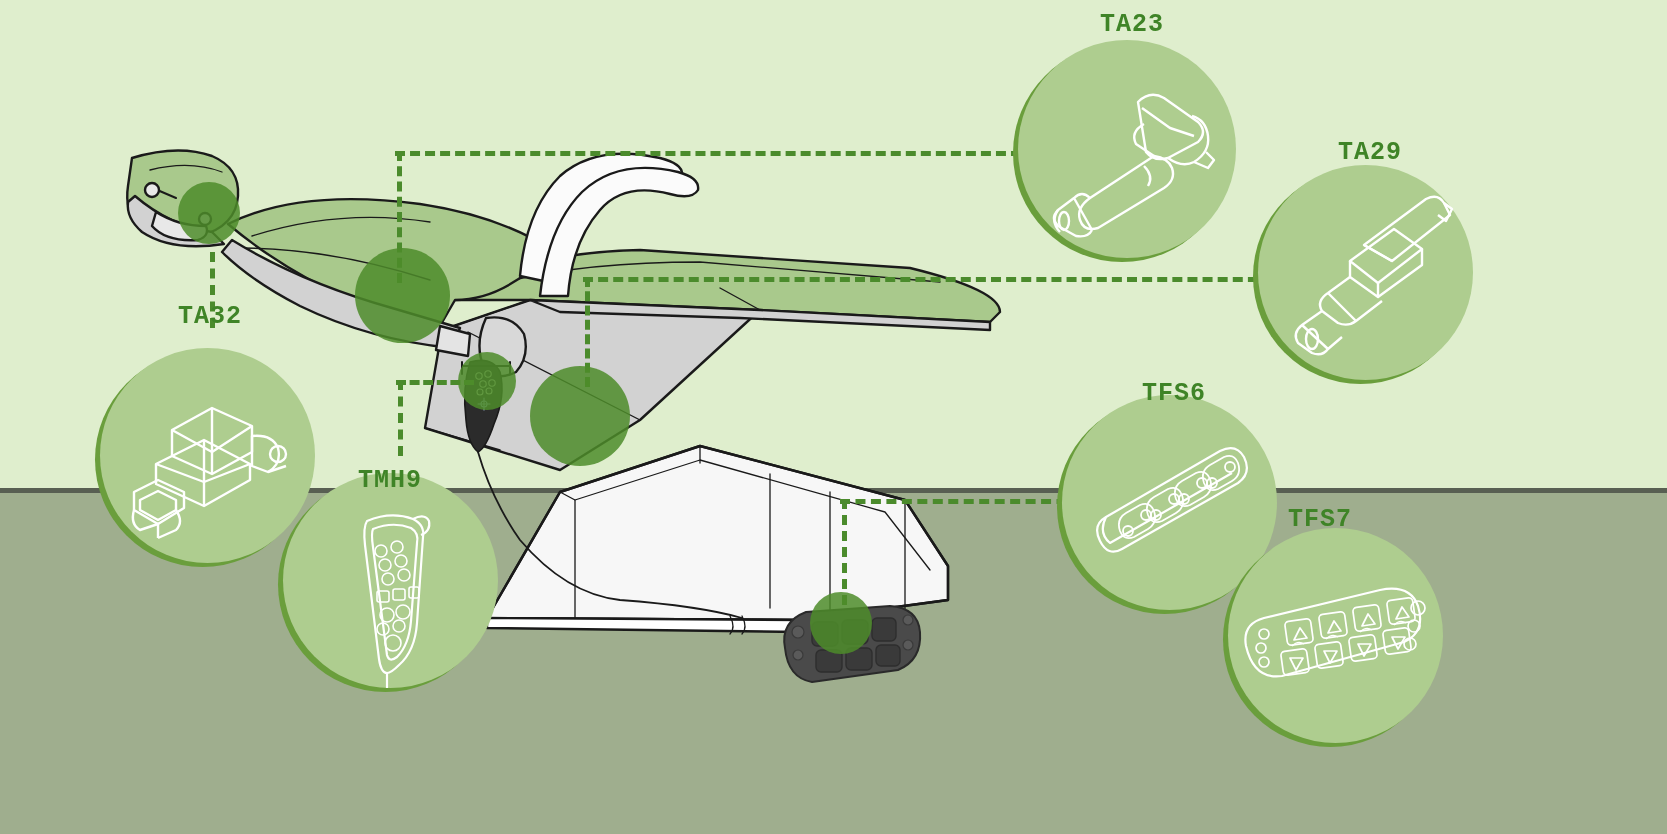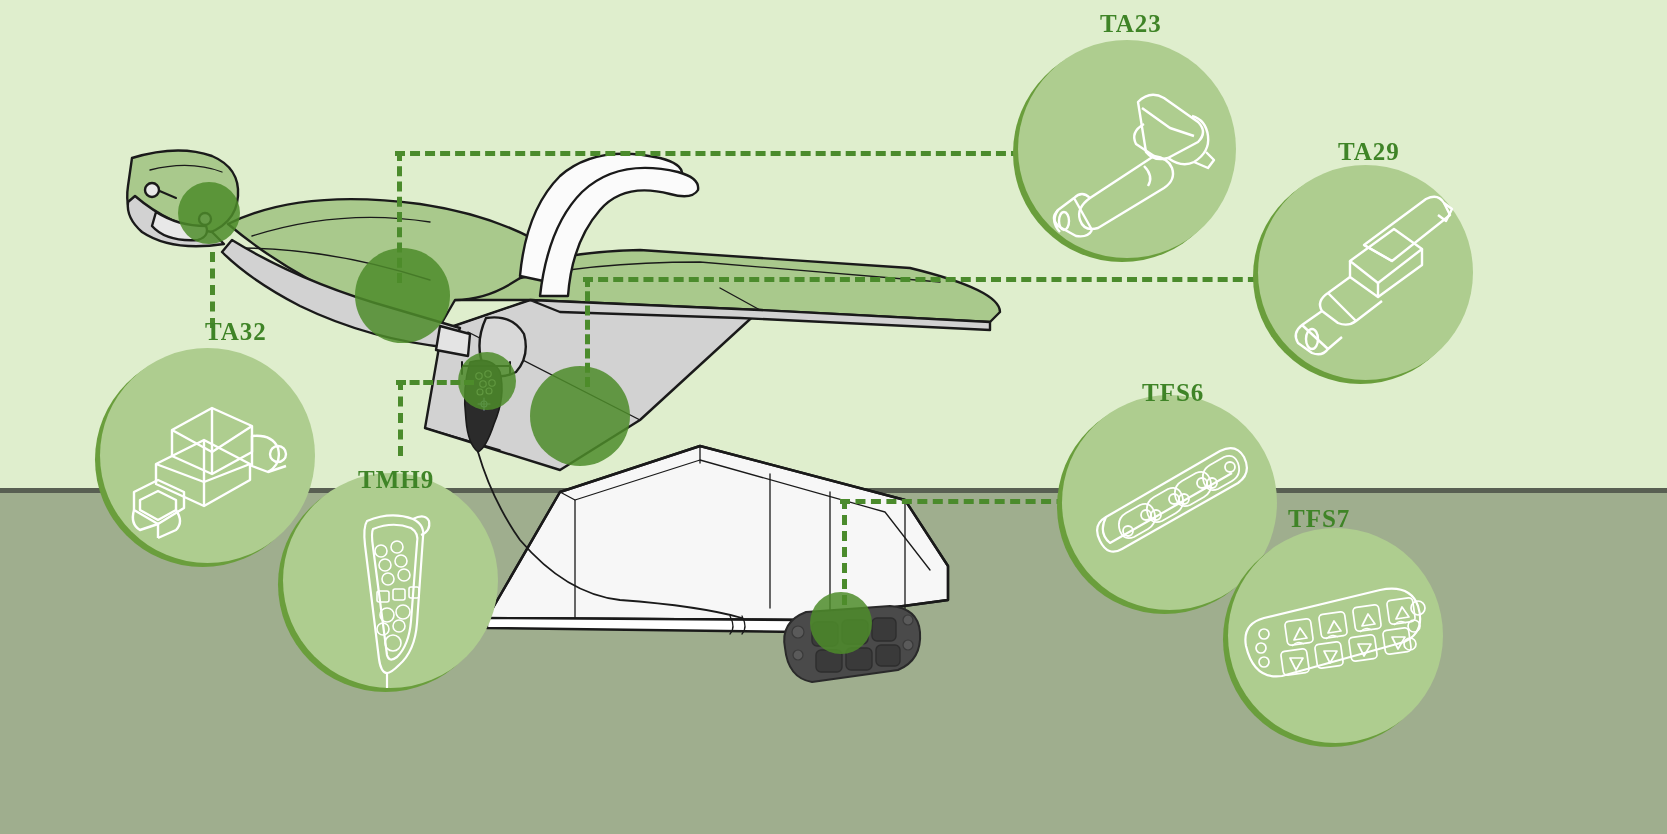--- a/index.html
+++ b/index.html
@@ -22,21 +22,21 @@
     box-shadow:-5px 4px 0 0 #6a9e3c;
   }
   .bubble-art{position:absolute;left:0;top:0;width:100%;height:100%;}
   .callout-label{
     position:absolute;
     color:#3f8427;
     font-weight:bold;
     letter-spacing:1px;
     white-space:nowrap;
     font-size:25px;
-    font-family:Liberation Serif, serif;
+    font-family:Liberation Mono, monospace;
   }
 
   
   .hotspot{position:absolute;border-radius:50%;background:#4e8c2a;opacity:.85;}
 
   
   .lead-h{position:absolute;height:0;border-top:5px dashed #4b8b2c;}
   .lead-v{position:absolute;width:0;border-left:5px dashed #4b8b2c;}
 
   svg{display:block;}
@@ -180,21 +180,21 @@
           <path d="M104 92 L104 158"></path>
           <path d="M56 116 L104 134 L150 116"></path>
           <path d="M34 144 L58 132 L84 144 L84 160 L58 176 L34 162 Z"></path>
           <path d="M40 152 L58 143 L76 152 L76 162 L58 172 L40 162 Z"></path>
           <path d="M34 162 Q30 176 40 182 L58 176"></path>
           <path d="M58 176 L58 190"></path>
           <path d="M76 162 Q84 174 76 182 L58 190"></path>
         </g>
       </svg>
     </div>
-    <div class="callout-label" style="left:178px;top:318px;margin-left:27px;">TA32</div>
+    <div class="callout-label" style="left:178px;top:302px;">TA32</div>
   </div>
 
   <div class="callout">
     <div class="bubble" style="left:283px;top:473px;width:215px;height:215px;">
       <svg class="bubble-art" viewBox="0 0 215 215">
         <g fill="none" stroke="#ffffff" stroke-width="2.2" stroke-linejoin="round">
           <path d="M84 48 Q108 38 130 46 Q142 52 140 64 L134 150
                    Q132 178 116 192 Q108 200 104 200 Q98 200 96 186
                    L82 72 Q80 54 84 48 Z"></path>
           <path d="M90 56 Q110 48 128 55 Q136 60 134 70 L128 148

